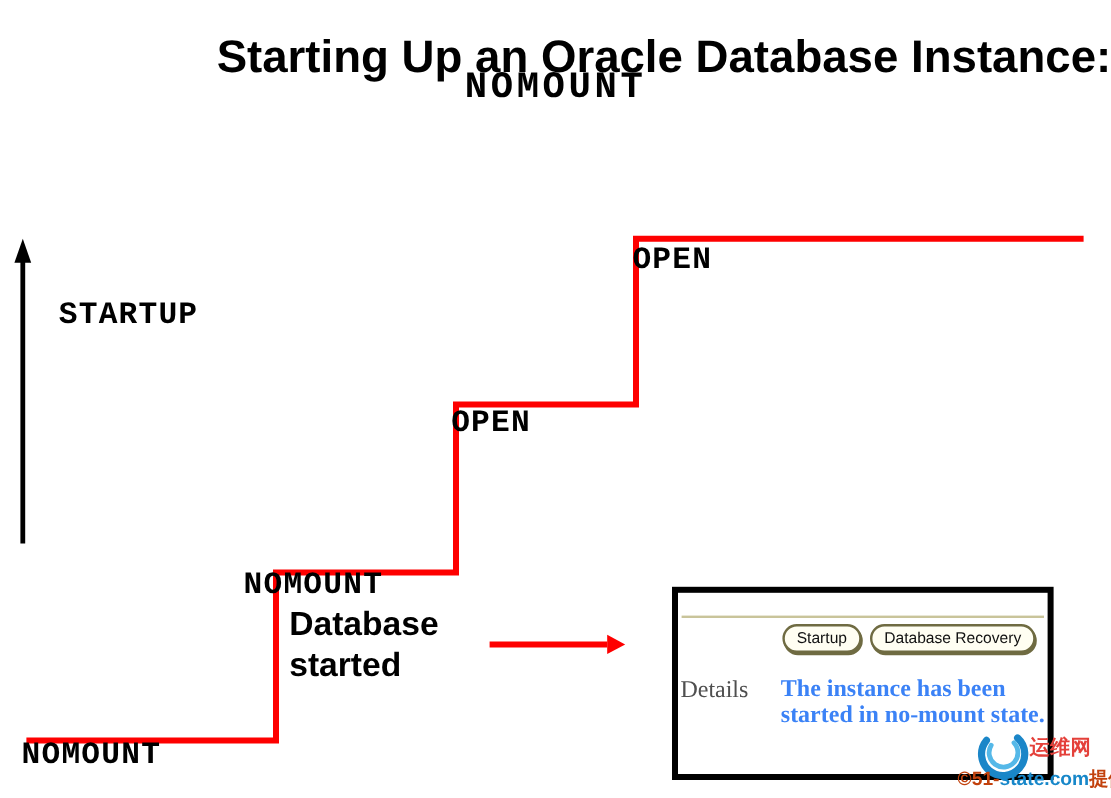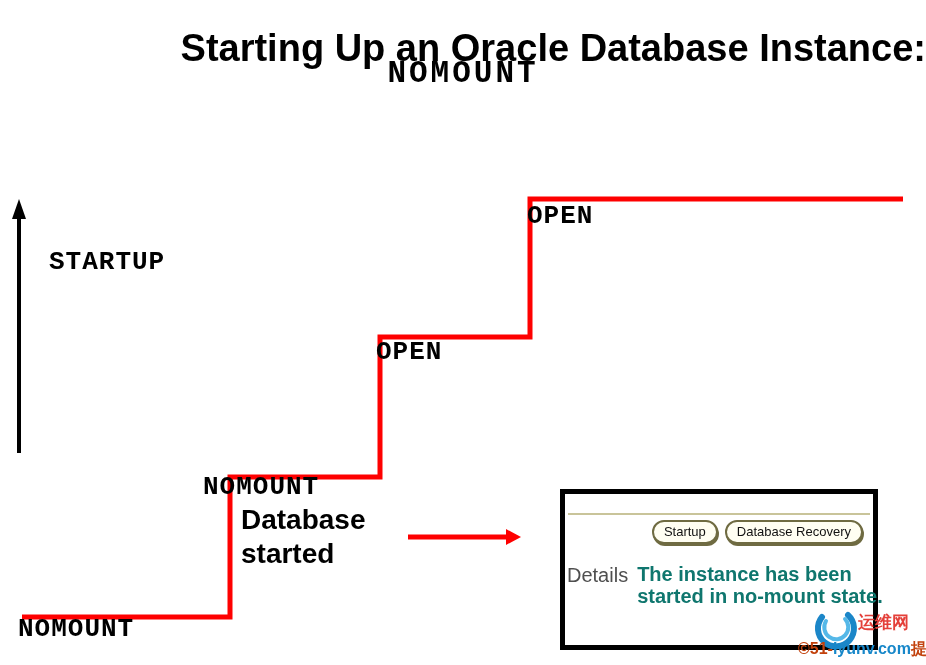--- a/index.html
+++ b/index.html
@@ -36,23 +36,23 @@
   }
   .inset-rule{
     position:absolute;left:3px;right:3px;top:19px;height:2px;background:#c9c49a;
   }
   .inset-buttons{position:absolute;top:26px;right:10px;display:flex;gap:7px;}
   .pill-btn{
     font-family:"Liberation Sans", sans-serif;font-size:13px;color:#111;
     padding:2px 10px 3px;border:2px solid #6f6b42;border-radius:12px;
     background:#fffef2;box-shadow:1px 2px 0 #6f6b42;white-space:nowrap;cursor:pointer;
   }
-  .details-row{position:absolute;left:2px;top:70px;display:flex;gap:9px;}
+  .details-row{position:absolute;left:2px;top:70px;display:flex;gap:27px;font-family:Liberation Serif, serif;}
   .details-label{font-size:20px;color:#4f4f4f;}
-  .details-text{font-size:20px;font-weight:bold;color:#0f766e;width:246px;line-height:1.08;}
+  .details-text{font-size:20px;font-weight:bold;color:#3b82f6;width:246px;line-height:1.08;}
   .watermark{position:absolute;left:798px;top:603px;width:128px;height:62px;}
   .wm-logo{position:absolute;left:14px;top:4px;}
   .wm-cn{
     position:absolute;left:60px;top:8px;font-size:17px;font-weight:bold;
     color:#e4403a;white-space:nowrap;text-align:center;
   }
   .wm-line{
     position:absolute;left:0px;top:36px;font-size:16px;font-weight:bold;
     color:#1787c9;white-space:nowrap;
   }
@@ -94,14 +94,14 @@
     <span class="details-text">The instance has been started in no-mount state.</span>
   </div>
 </div>
 
 <div class="watermark">
   <svg class="wm-logo" width="46" height="46" viewBox="0 0 46 46" xmlns="http://www.w3.org/2000/svg">
     <path d="M 10 10 A 18 18 0 1 0 36 8" fill="none" stroke="#1b86c8" stroke-width="6" stroke-linecap="round"></path>
     <path d="M 14 14 A 12 12 0 1 0 33 12" fill="none" stroke="#55b8e8" stroke-width="4" stroke-linecap="round"></path>
   </svg>
   <span class="wm-cn">运维网</span>
-  <span class="wm-line"><span class="wm-gray">©51-</span><span>lyunv.com</span><span class="wm-gray">提供</span></span>
+  <span class="wm-line"><span class="wm-gray">©51-</span><span>state.com</span><span class="wm-gray">提供</span></span>
 </div>
 
 </body></html>

